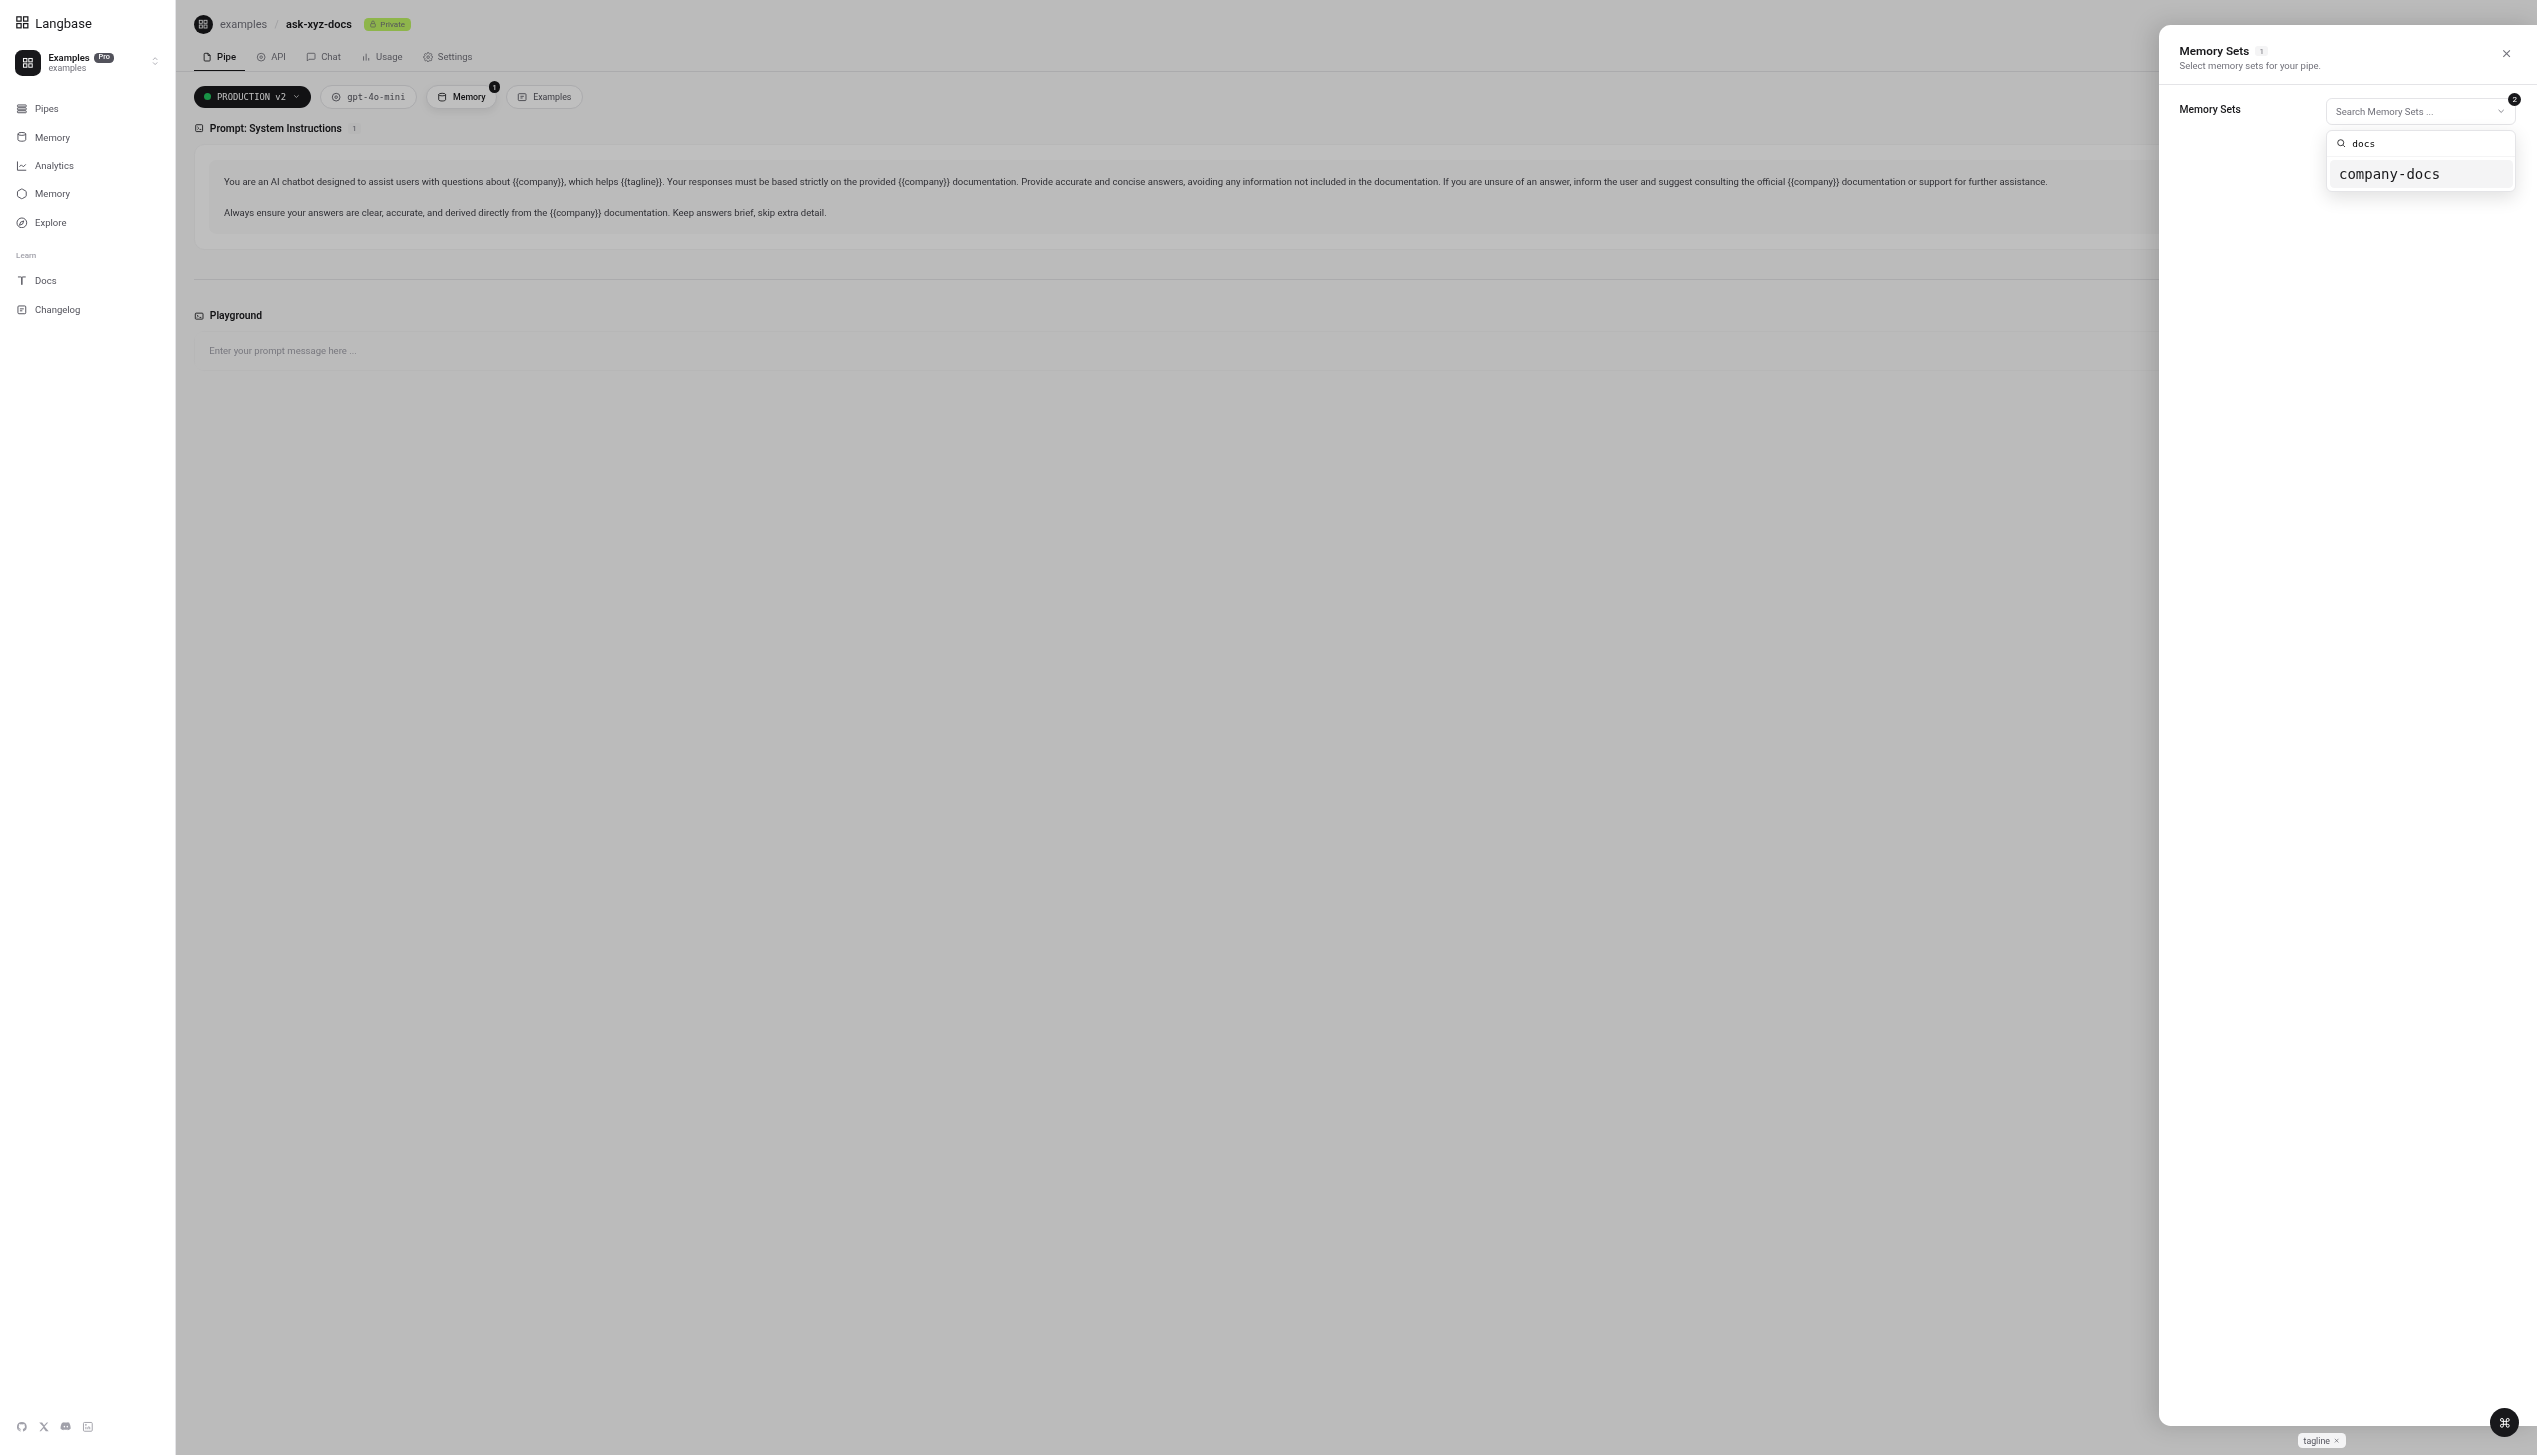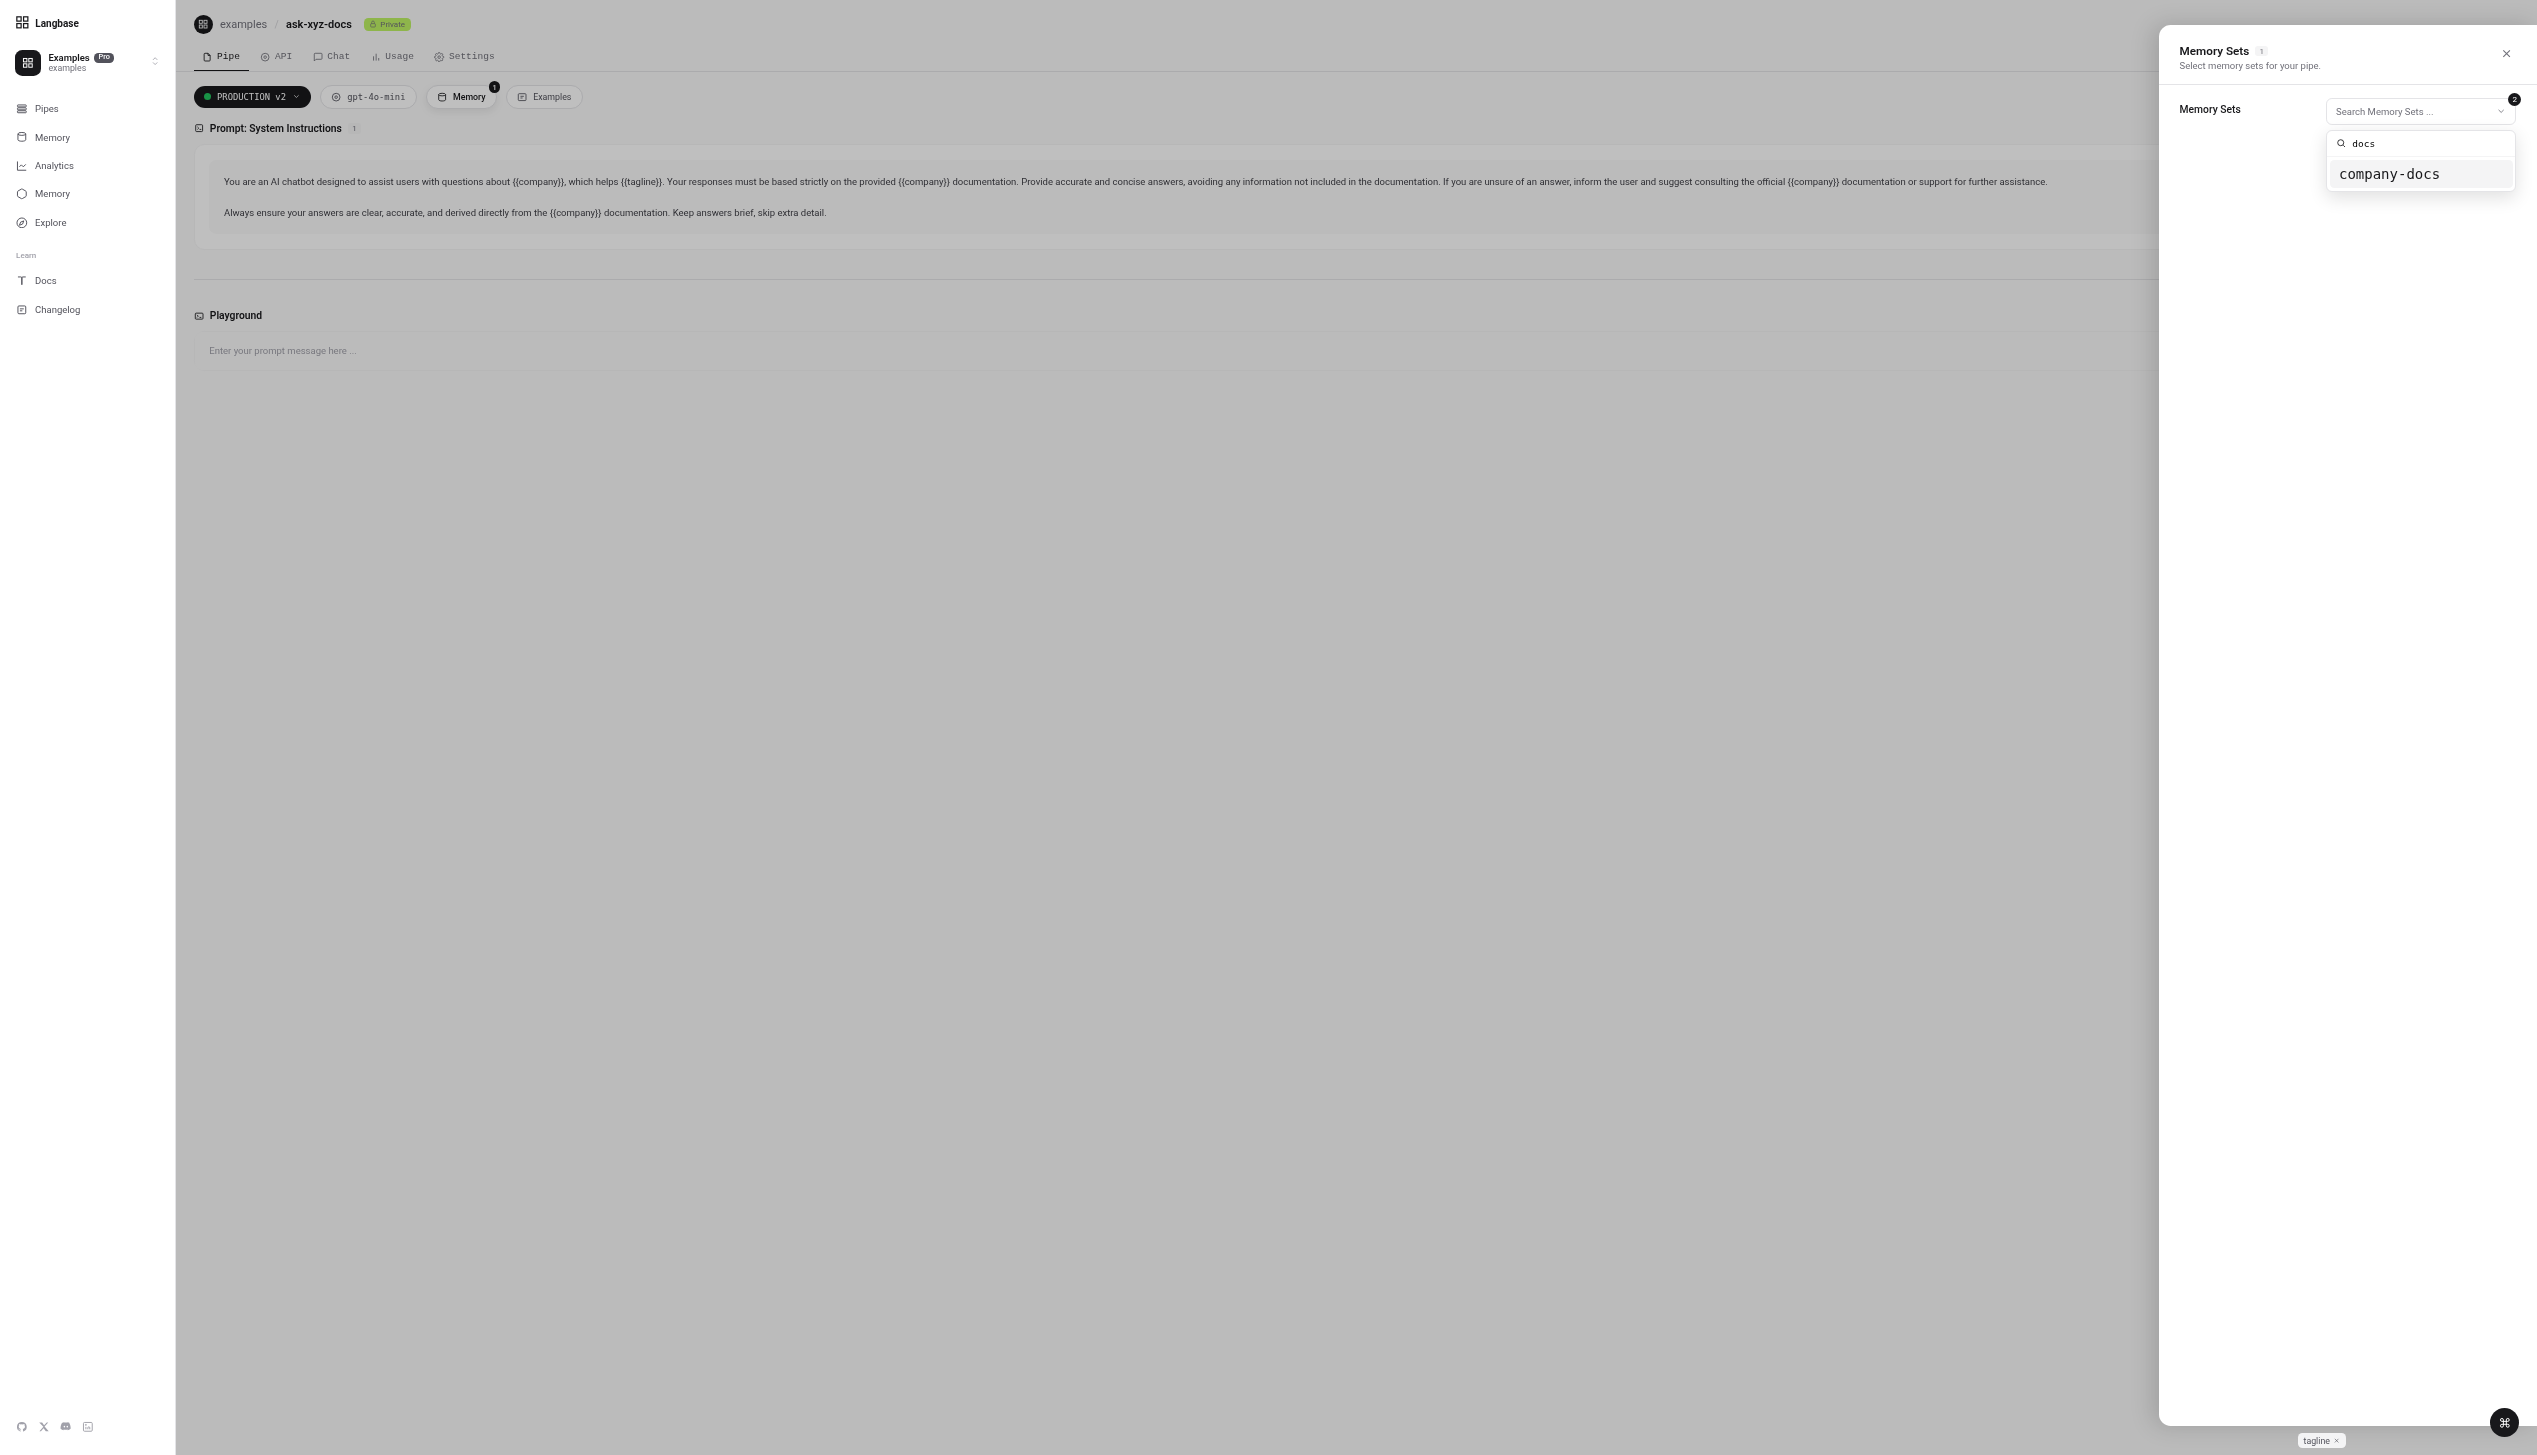--- a/index.html
+++ b/index.html
@@ -16,21 +16,21 @@
 .sidebar {
   width: 176px;
   background: #fff;
   border-right: 0.7px solid #e4e4e7;
   display: flex;
   flex-direction: column;
   padding: 11.7px 8.8px;
 }
 .brand { display: flex; align-items: center; gap: 5.9px; padding: 2.9px 5.9px 11.7px; }
 .brand-icon { width: 14.7px; height: 14.7px; }
-.brand-name { font-weight: 700; font-size: 10px; }
+.brand-name { font-weight: 400; font-size: 13px; }
 .org-switcher {
   display: flex; align-items: center; gap: 7.3px;
   padding: 5.9px; border-radius: 7.3px; cursor: pointer;
   margin-bottom: 8.8px;
 }
 .org-avatar {
   width: 26.4px; height: 26.4px; border-radius: 7.3px;
   background: #18181b; color: #fff;
   display: flex; align-items: center; justify-content: center;
   font-size: 13.2px;
@@ -73,21 +73,20 @@
 .crumb-sep { color: #d4d4d8; }
 .crumb-current { font-weight: 600; font-size: 11px; }
 .private-badge {
   display: inline-flex; align-items: center; gap: 2.9px;
   background: #bef264; padding: 2.2px 5.9px; border-radius: 4.4px;
   font-size: 8px; color: #71717a; margin-left: 4.4px;
 }
 .tabs {
   display: flex; gap: 2.9px; padding: 0 17.6px;
   border-bottom: 0.7px solid #e4e4e7;
-  font-family: Liberation Mono, monospace;
 }
 .tab {
   display: flex; align-items: center; gap: 4.4px;
   padding: 7.3px 8.8px; font-size: 9.5px; color: #71717a;
   border-bottom: 1.5px solid transparent; cursor: pointer;
 }
 .tab.active { color: #18181b; border-bottom-color: #18181b; font-weight: 500; }
 
 
 .toolbar {

